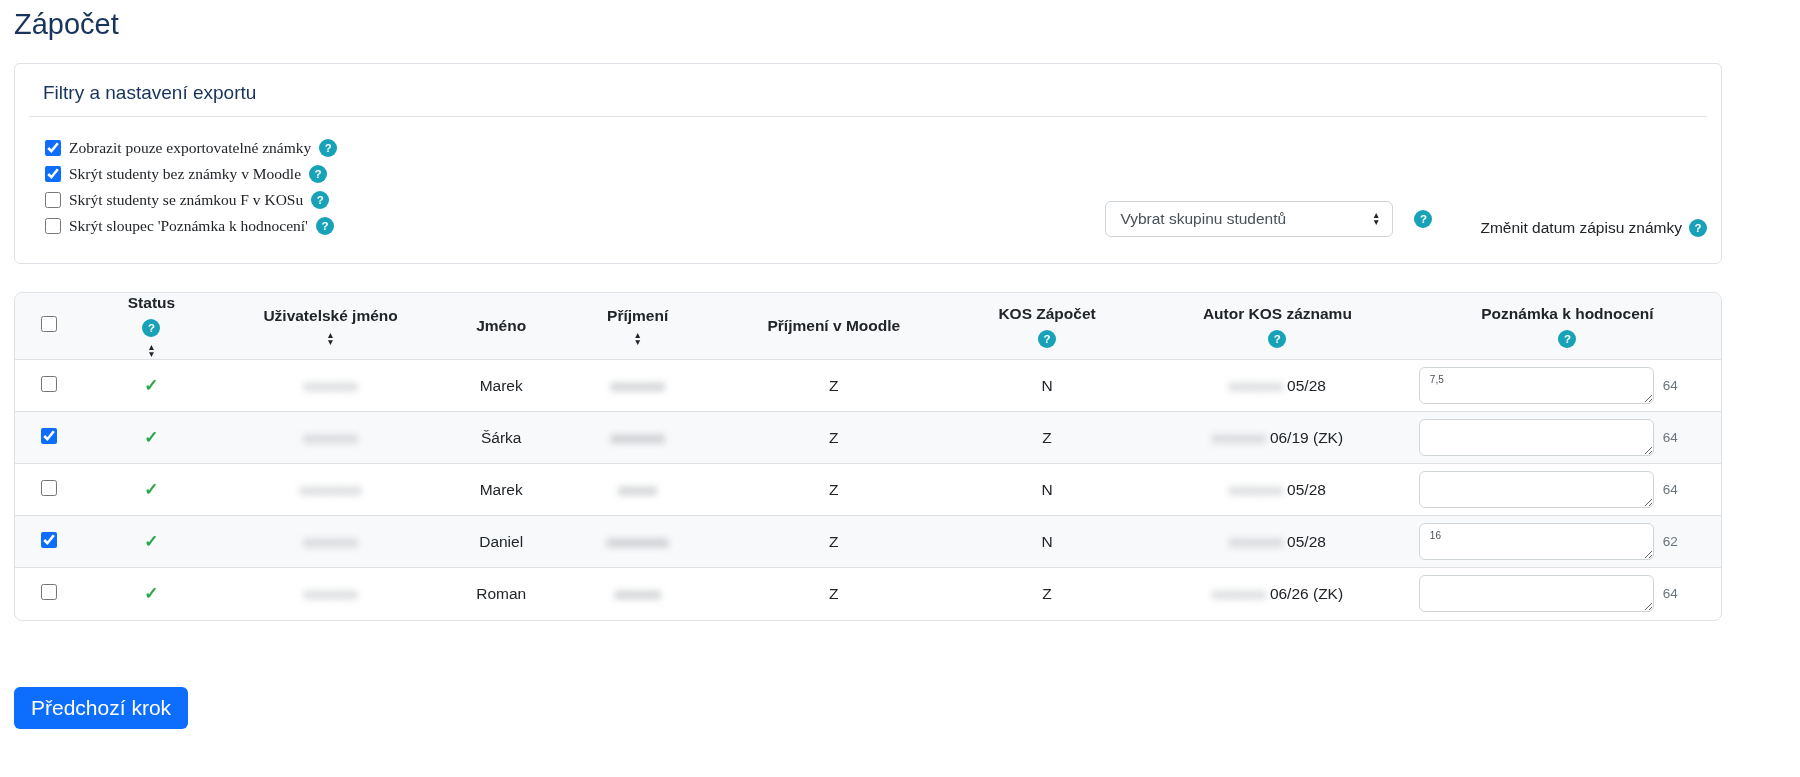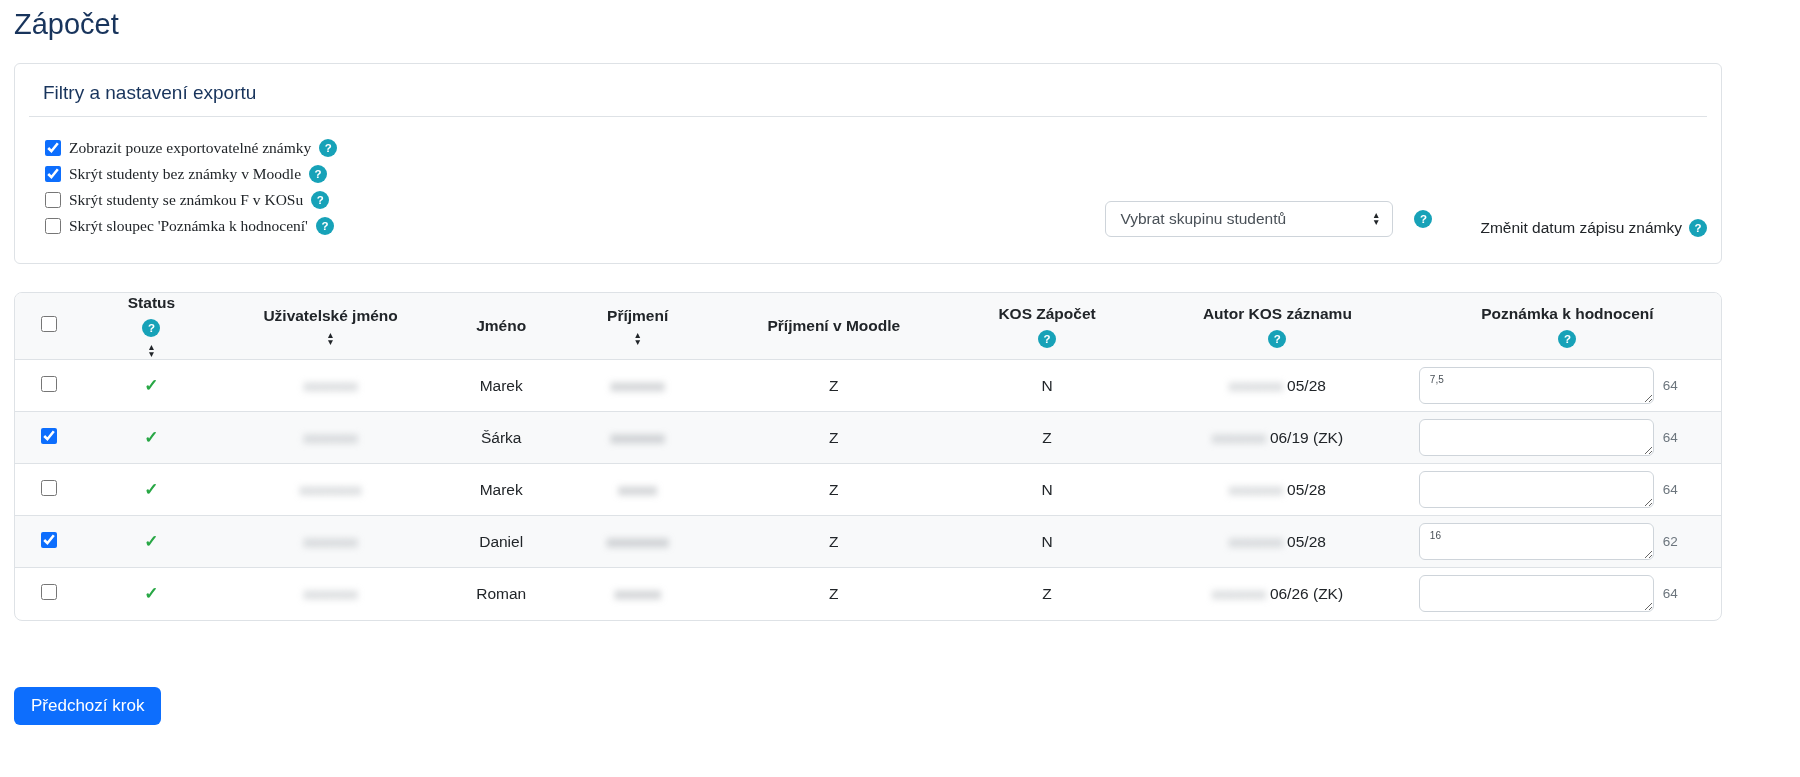--- a/index.html
+++ b/index.html
@@ -107,21 +107,21 @@
     border:1px solid #ced4da; border-radius:6px;
     font-family:"Liberation Sans", sans-serif; font-size:10px; color:#495057;
     padding:6px 10px; outline:none;
   }
   .char-count { color:#6c757d; font-size:13.5px; margin-left:9px; }
 
   
   .actions { margin-top:66px; display:flex; justify-content:space-between; }
   .btn {
     background:#0d6efd; color:#fff; border:none; border-radius:6px;
-    font-family:"Liberation Sans", sans-serif; font-size:17px;
+    font-family:"Liberation Sans", sans-serif; font-size:21px;
     padding:9px 17px; cursor:pointer;
   }
 </style>
 </head>
 <body>
 
 <div class="page">
 
   <h1 class="page-title">Zápočet</h1>
 

